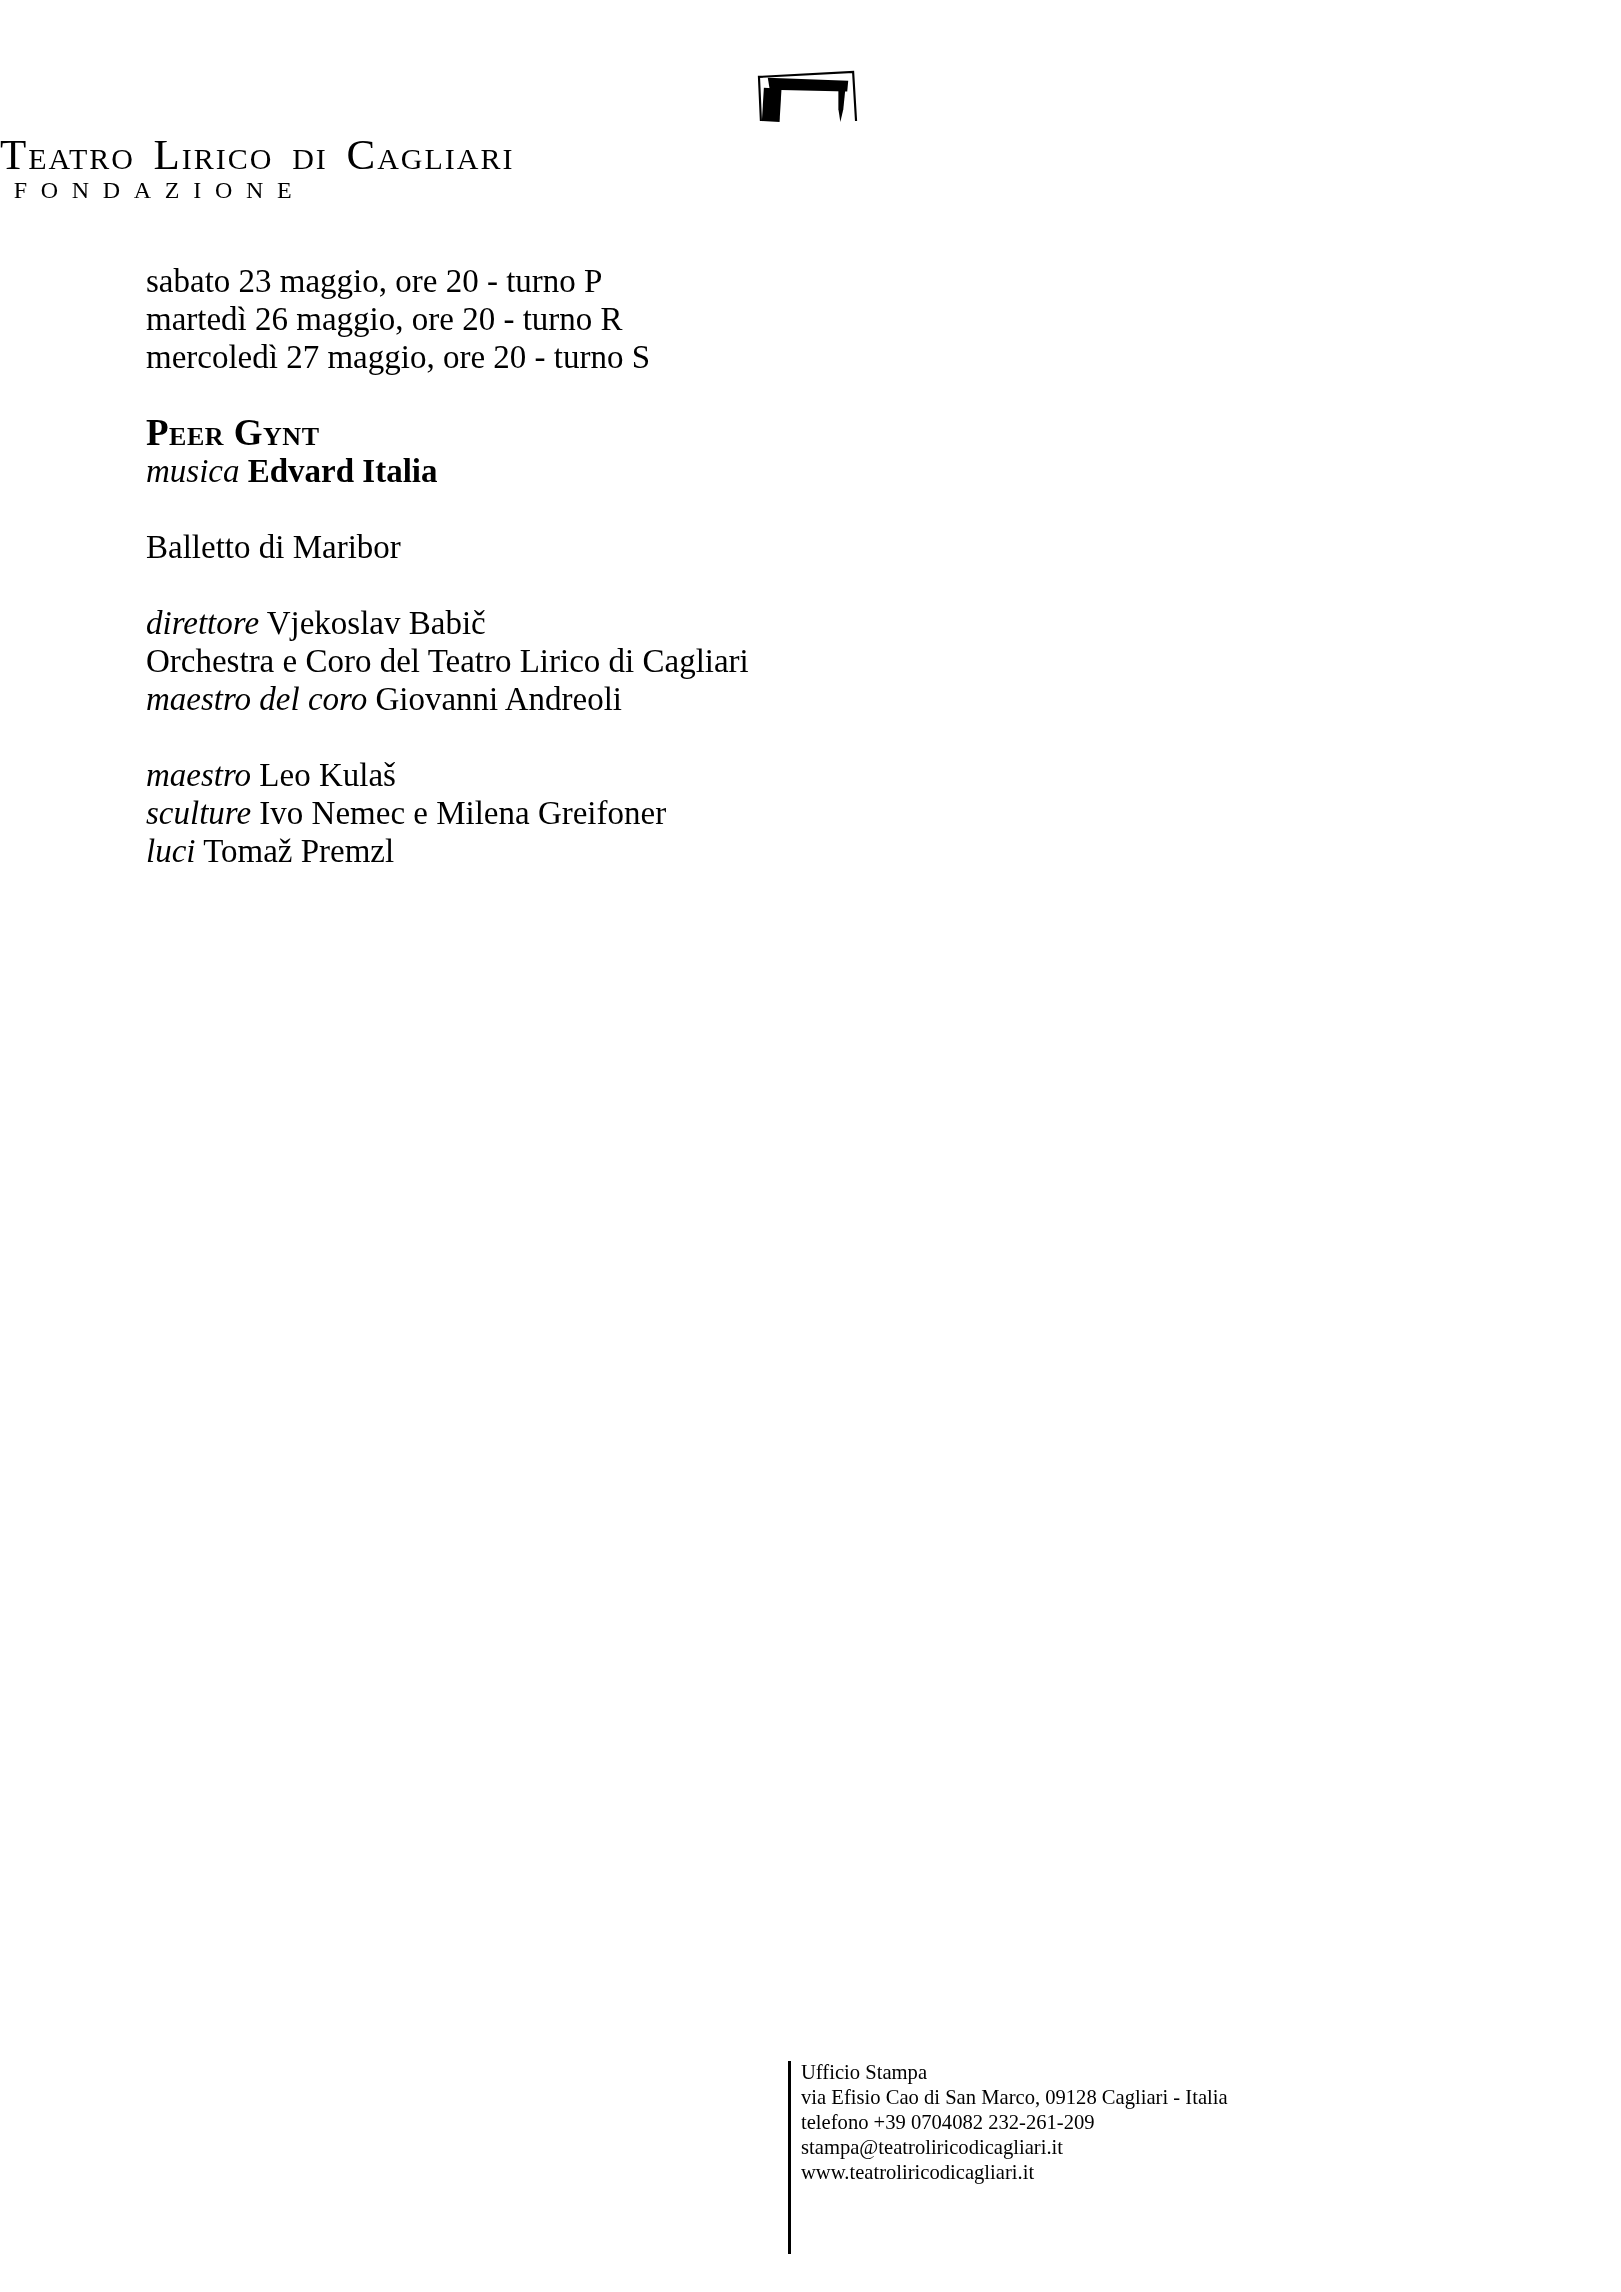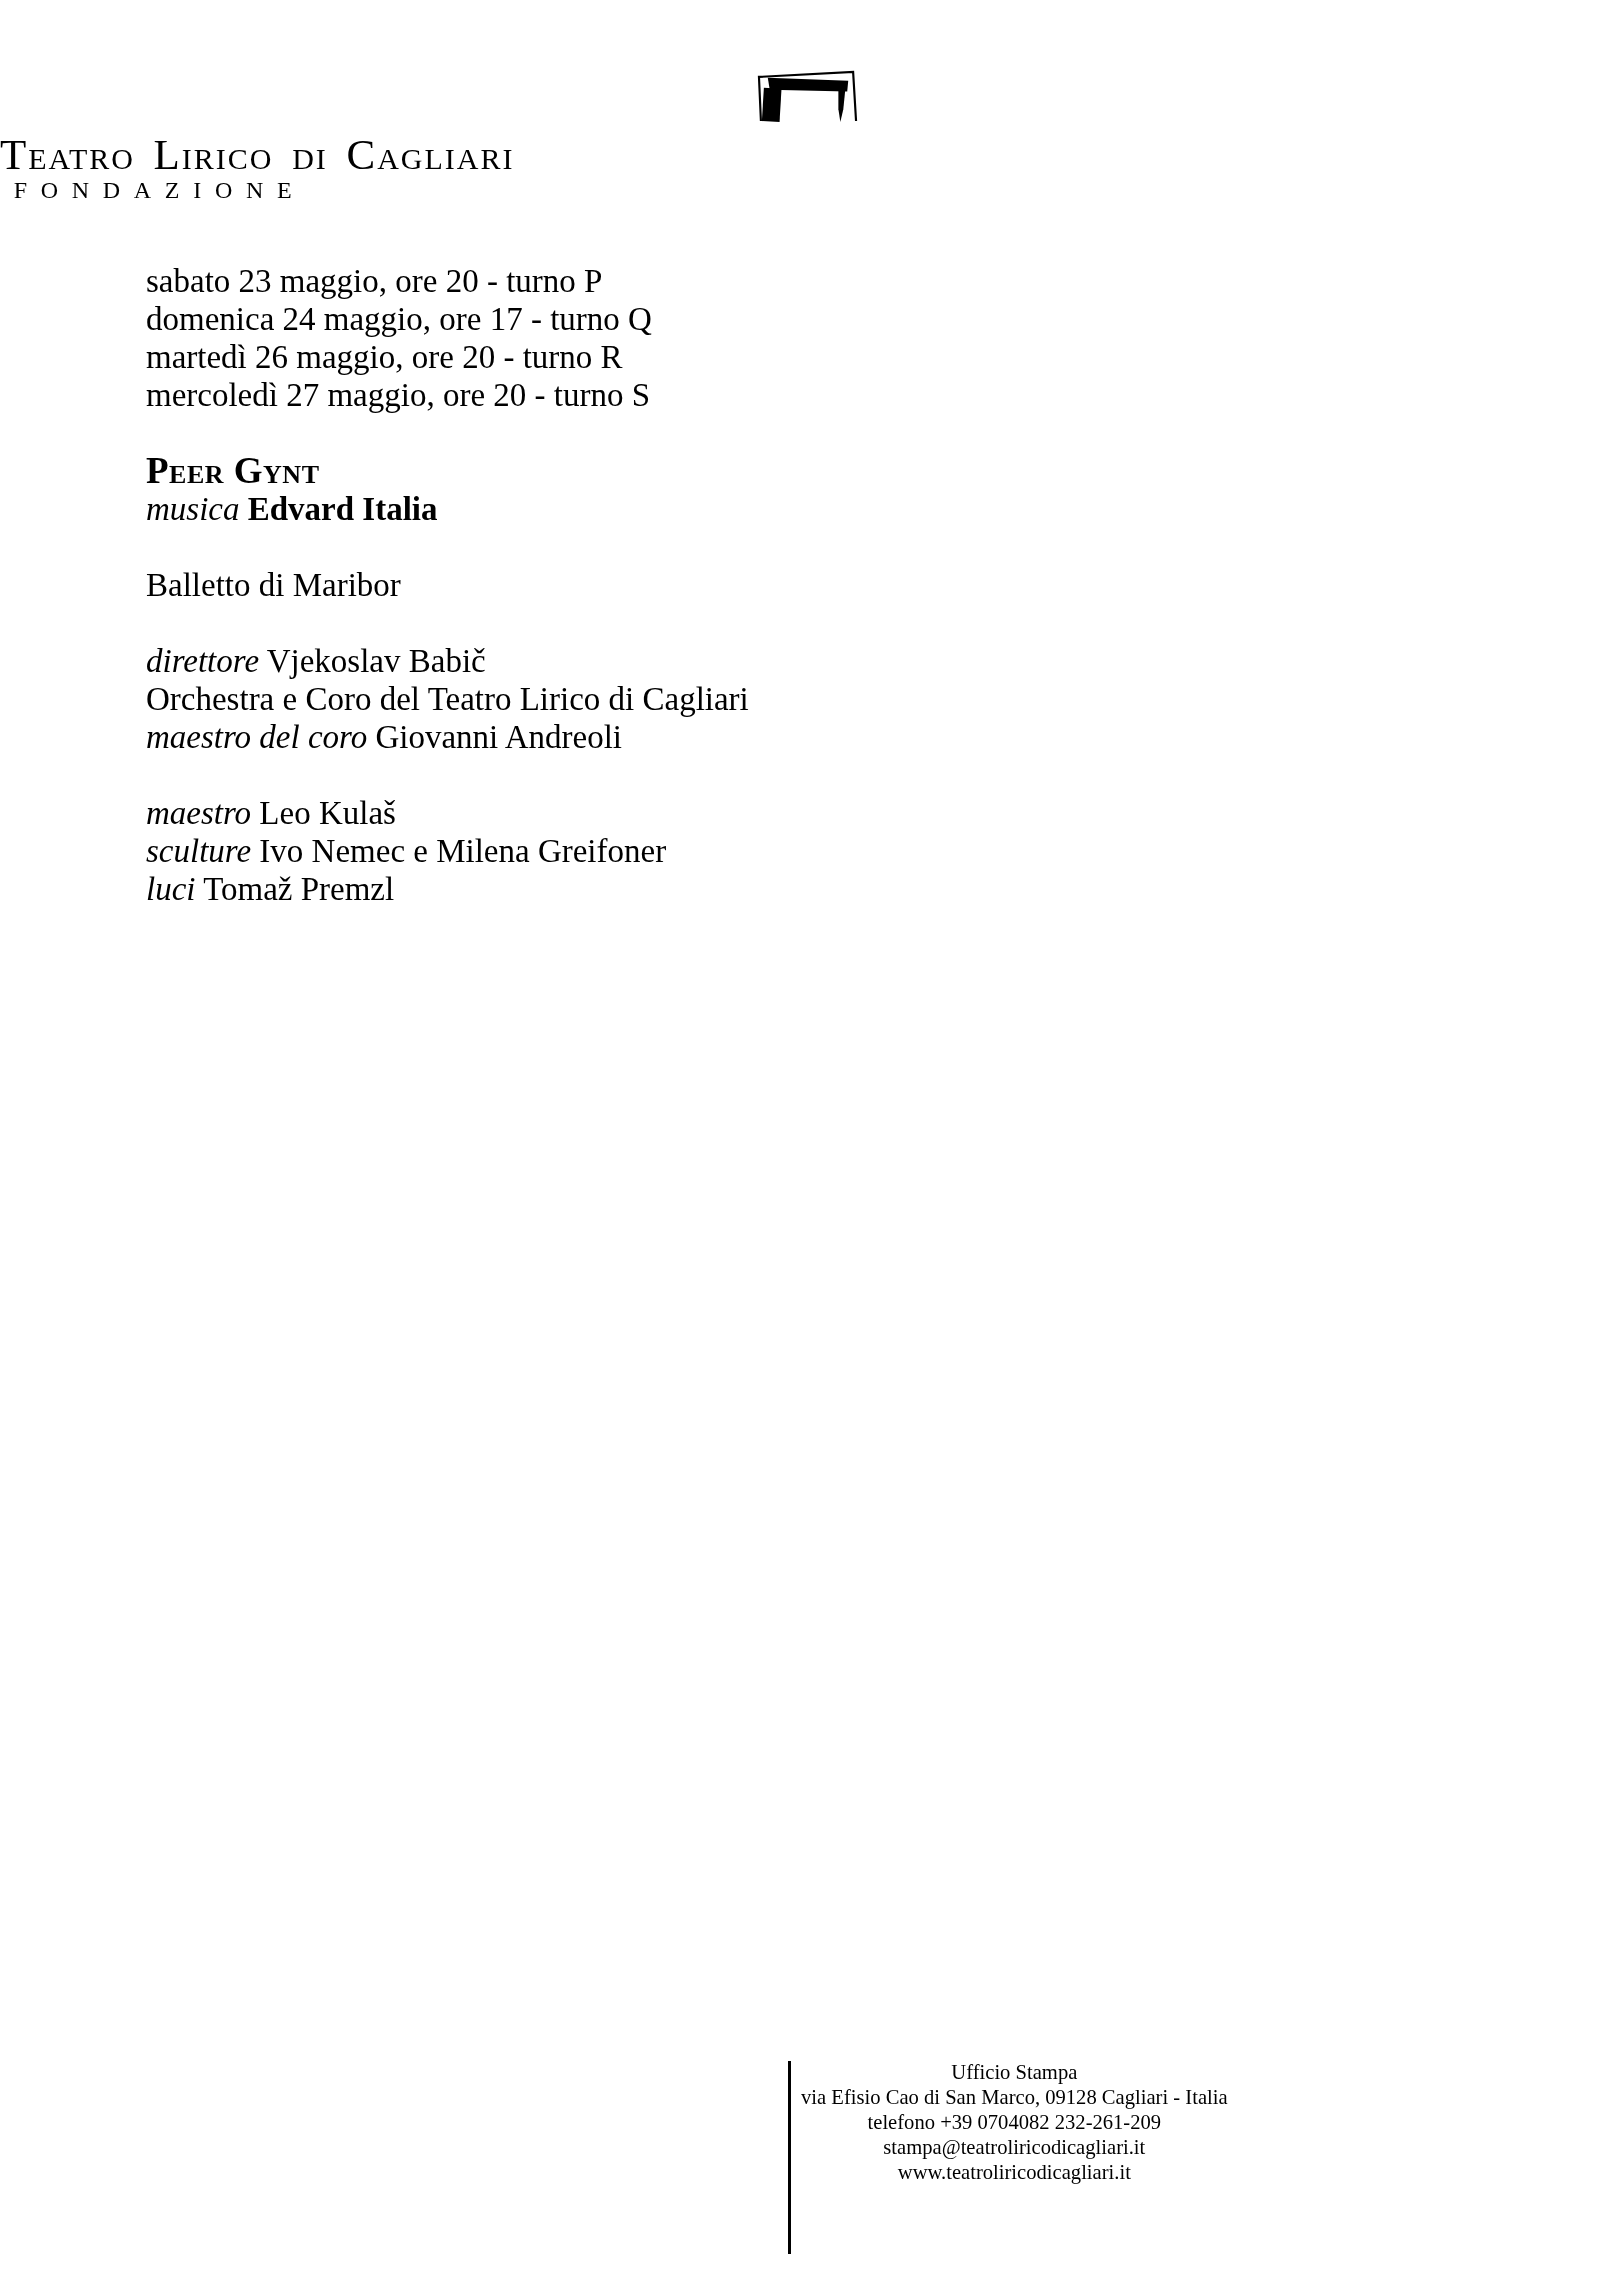--- a/index.html
+++ b/index.html
@@ -53,40 +53,38 @@
   .footer-rule {
     position: absolute; left: 788px; top: 2061px;
     width: 2.9px; height: 193px;
     background: #000000;
   }
   #footer-lines {
     position: absolute; left: 801px; top: 2060px;
     font-size: 20.6px;
     line-height: 25px;
     white-space: nowrap;
-    text-align: center;
   }
 </style>
 </head>
 <body>
 
 <header class="logo-block">
   <svg class="arch-icon" viewBox="0 0 104 54" xmlns="http://www.w3.org/2000/svg" aria-hidden="true">
     <path d="M 4 52 L 2 7 L 98 2 L 101 52" fill="none" stroke="#000" stroke-width="2.2"></path>
     <polygon points="11,8 93,11 92,22 13,20" fill="#000"></polygon>
     <polygon points="7,18 25,19 23,53 5,52" fill="#000"></polygon>
     <polygon points="83,21 90,20 88,40 85,53 83,40" fill="#000"></polygon>
   </svg>
   <div class="logo-title">Teatro Lirico di Cagliari</div>
   <div class="logo-subtitle">FONDAZIONE</div>
 </header>
 
 <main id="body-lines">
     <div class="line">sabato 23 maggio, ore 20 - turno P</div>
-    <div class="line">domenica 24 maggio, ore 17 - turno Q</div>
     <div class="line">martedì 26 maggio, ore 20 - turno R</div>
     <div class="line">mercoledì 27 maggio, ore 20 - turno S</div>
     <div class="line"></div>
     <div class="line prod-title">Peer Gynt</div>
     <div class="line"><span class="role">musica</span> <span class="bold-name">Edvard Italia</span></div>
     <div class="line"></div>
     <div class="line">Balletto di Maribor</div>
     <div class="line"></div>
     <div class="line"><span class="role">direttore</span> <span class="plain-name">Vjekoslav Babič</span></div>
     <div class="line"><span class="plain-name">Orchestra e Coro del Teatro Lirico di Cagliari</span></div>

